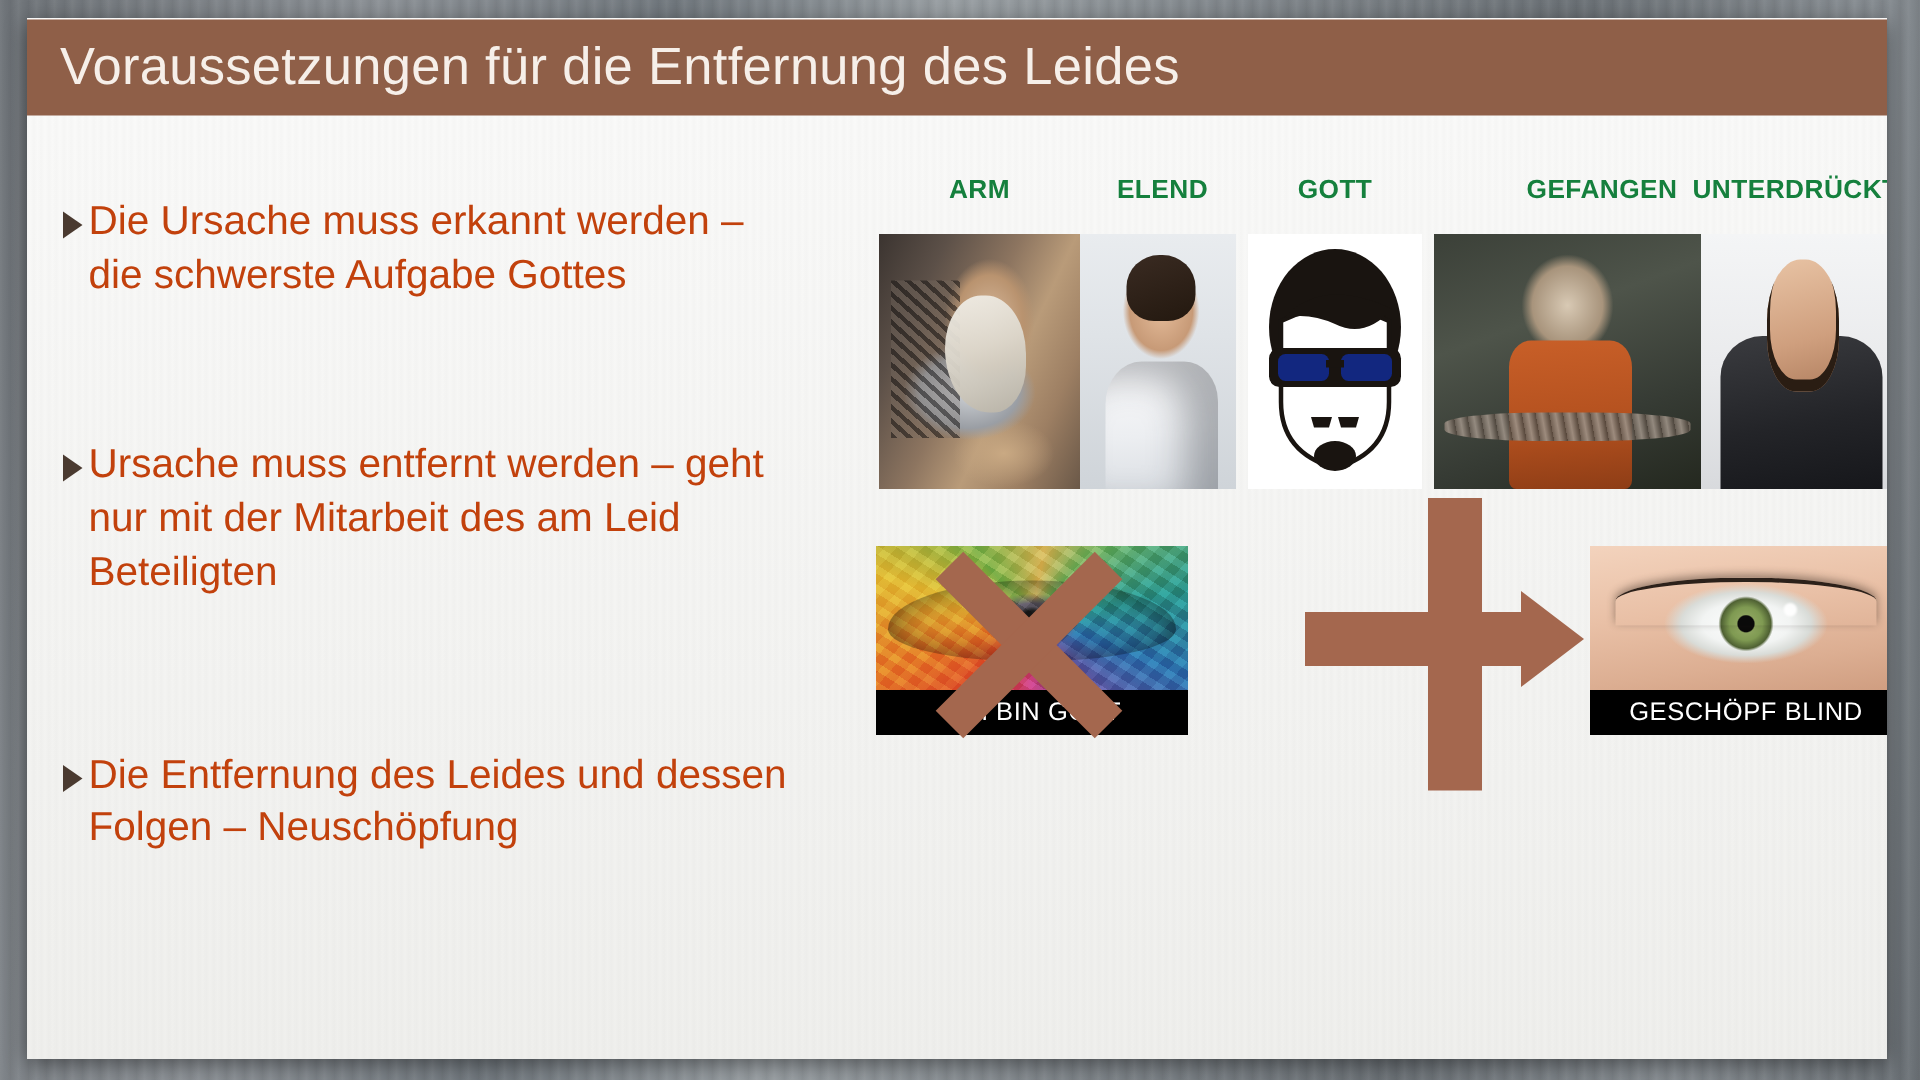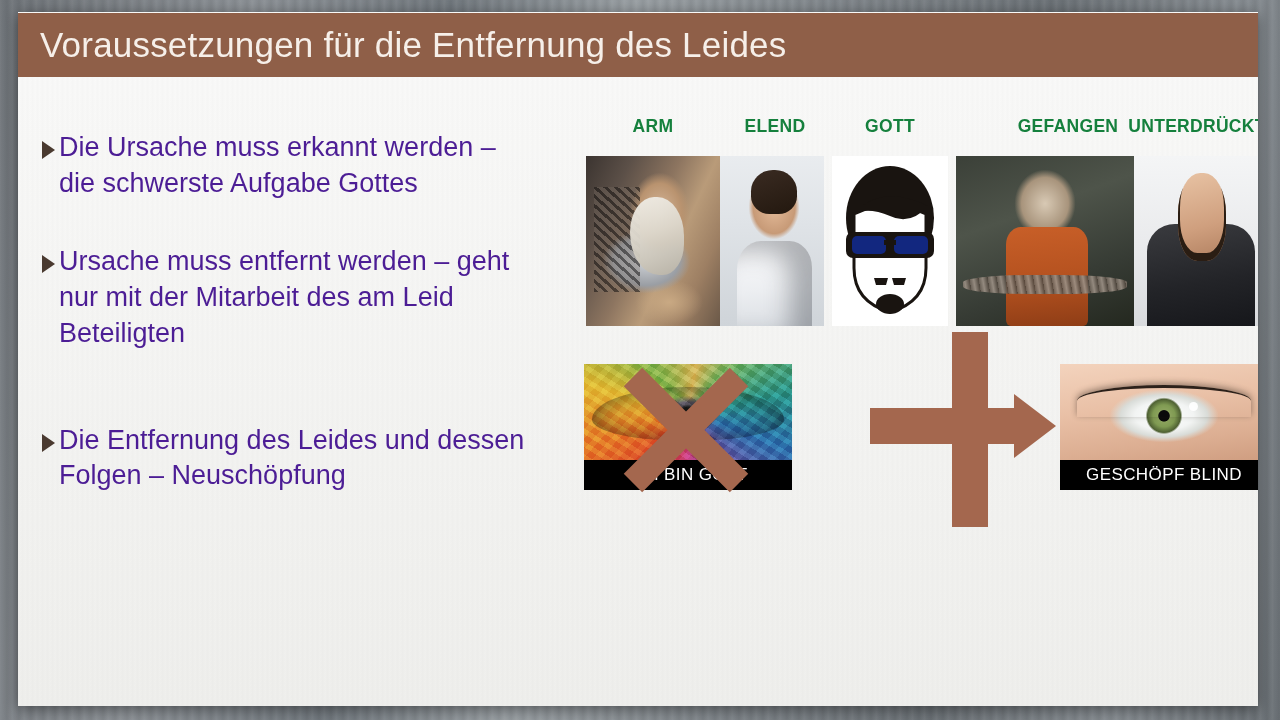--- a/index.html
+++ b/index.html
@@ -80,29 +80,29 @@
     position: absolute;
     left: 24px;
     top: 118px;
     width: 525px;
     z-index: 3;
   }
 
   .bullet {
     display: flex;
     align-items: flex-start;
-    color: #4c1d95;
+    color: #c2410c;
     font-size: 27px;
     line-height: 1.33;
     font-family: "Liberation Sans", sans-serif;
   }
 
   .bullet-1 { margin-top: 0px; }
-  .bullet-2 { margin-top: 42px; }
-  .bullet-3 { margin-top: 71px; }
+  .bullet-2 { margin-top: 90px; }
+  .bullet-3 { margin-top: 99px; }
 
   .bullet-marker {
     flex: 0 0 auto;
     width: 0;
     height: 0;
     border-left: 13px solid #4a3a30;
     border-top: 9px solid transparent;
     border-bottom: 9px solid transparent;
     margin-top: 11px;
     margin-right: 4px;

